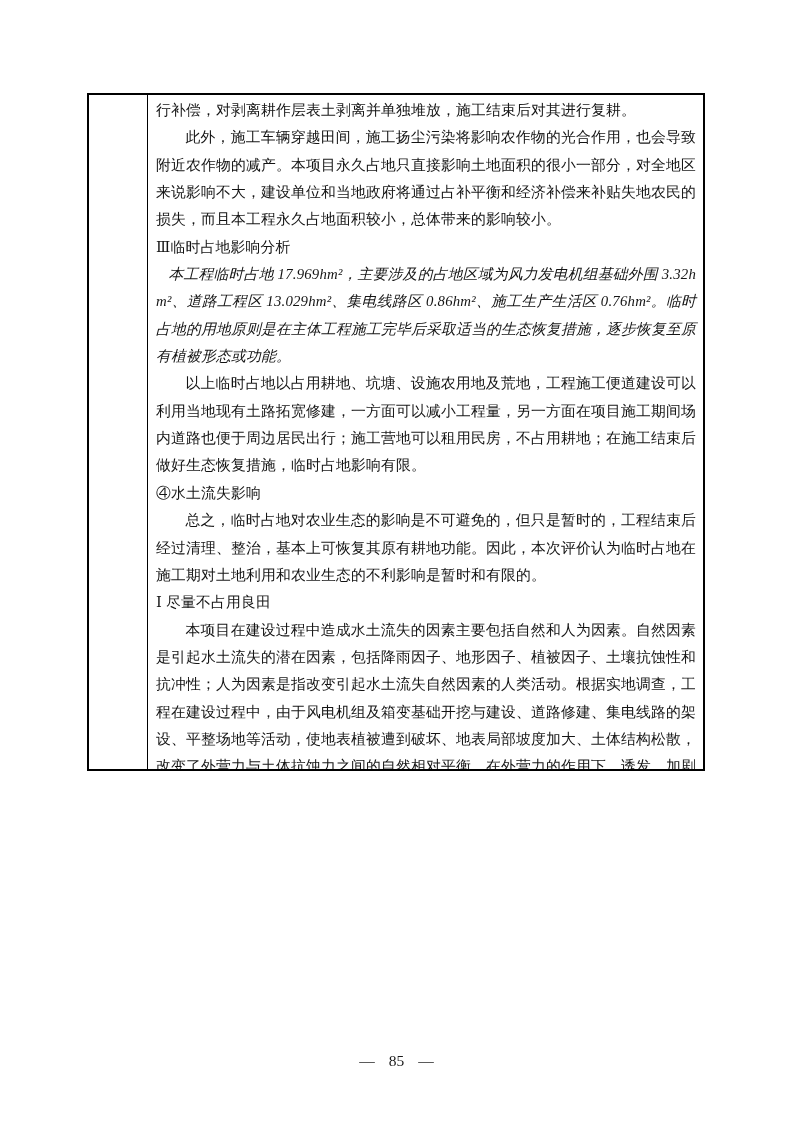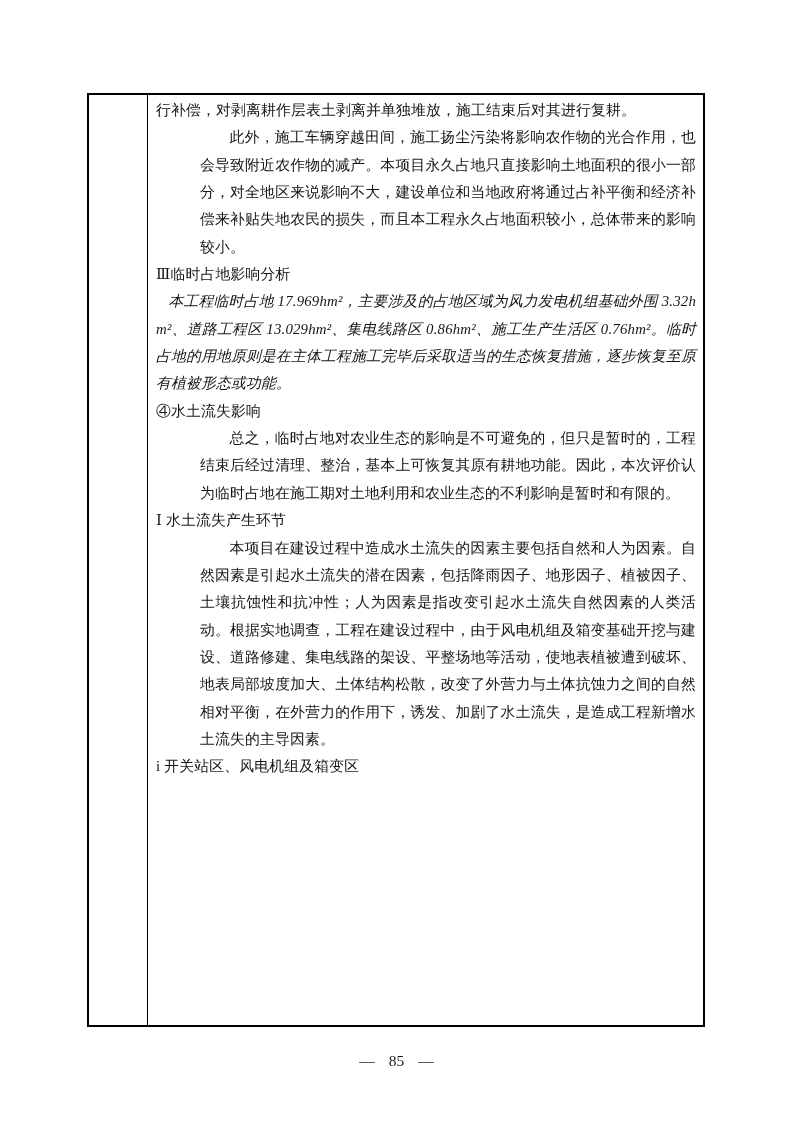--- a/index.html
+++ b/index.html
@@ -13,21 +13,21 @@
     position: relative;
     font-family: "Liberation Serif", "DejaVu Serif", serif;
     color: #141414;
     overflow: hidden;
   }
   .doc-table {
     position: absolute;
     left: 87px;
     top: 93px;
     width: 618px;
-    height: 934px;
+    height: 678px;
     border: 2px solid #000;
     box-sizing: border-box;
     display: flex;
     background: #fff;
   }
   .left-col {
     width: 58px;
     flex: none;
     border-right: 1px solid #000;
   }
@@ -37,21 +37,21 @@
     overflow: hidden;
   }
   p.para {
     margin: 0;
     font-size: 14.8px;
     line-height: 27.35px;
     text-align: justify;
     word-break: break-all;
     letter-spacing: 0.2px;
   }
-  p.body { text-indent: 2em; margin-left: 44px; }
+  p.body { text-indent: 2em; }
   p.body-noindent { text-indent: 0; }
   p.body-small-indent { text-indent: 0.85em; font-style: italic; }
   p.heading { text-indent: 0; }
   .page-footer {
     position: absolute;
     top: 1052px;
     left: 0;
     width: 100%;
     display: flex;
     justify-content: center;
@@ -64,23 +64,24 @@
 </head>
 <body>
 
 <div class="doc-table">
   <div class="left-col"></div>
   <div class="content-col">
       <p class="para body-noindent">行补偿，对剥离耕作层表土剥离并单独堆放，施工结束后对其进行复耕。</p>
       <p class="para body">此外，施工车辆穿越田间，施工扬尘污染将影响农作物的光合作用，也会导致附近农作物的减产。本项目永久占地只直接影响土地面积的很小一部分，对全地区来说影响不大，建设单位和当地政府将通过占补平衡和经济补偿来补贴失地农民的损失，而且本工程永久占地面积较小，总体带来的影响较小。</p>
       <p class="para heading">Ⅲ临时占地影响分析</p>
       <p class="para body-small-indent">本工程临时占地 17.969hm²，主要涉及的占地区域为风力发电机组基础外围 3.32hm²、道路工程区 13.029hm²、集电线路区 0.86hm²、施工生产生活区 0.76hm²。临时占地的用地原则是在主体工程施工完毕后采取适当的生态恢复措施，逐步恢复至原有植被形态或功能。</p>
+      <p class="para body">以上临时占地以占用耕地、坑塘、设施农用地及荒地，工程施工便道建设可以利用当地现有土路拓宽修建，一方面可以减小工程量，另一方面在项目施工期间场内道路也便于周边居民出行；施工营地可以租用民房，不占用耕地；在施工结束后做好生态恢复措施，临时占地影响有限。</p>
       <p class="para heading">④水土流失影响</p>
       <p class="para body">总之，临时占地对农业生态的影响是不可避免的，但只是暂时的，工程结束后经过清理、整治，基本上可恢复其原有耕地功能。因此，本次评价认为临时占地在施工期对土地利用和农业生态的不利影响是暂时和有限的。</p>
-      <p class="para heading">Ⅰ 水土流失产生环节</p>
+      <p class="para heading">Ⅰ 尽量不占用良田</p>
       <p class="para body">本项目在建设过程中造成水土流失的因素主要包括自然和人为因素。自然因素是引起水土流失的潜在因素，包括降雨因子、地形因子、植被因子、土壤抗蚀性和抗冲性；人为因素是指改变引起水土流失自然因素的人类活动。根据实地调查，工程在建设过程中，由于风电机组及箱变基础开挖与建设、道路修建、集电线路的架设、平整场地等活动，使地表植被遭到破坏、地表局部坡度加大、土体结构松散，改变了外营力与土体抗蚀力之间的自然相对平衡，在外营力的作用下，诱发、加剧了水土流失，是造成工程新增水土流失的主导因素。</p>
       <p class="para heading">i 开关站区、风电机组及箱变区</p>
     </div>
 </div>
 
 <div class="page-footer">
   <span>—</span>
   <span>85</span>
   <span>—</span>
 </div>

